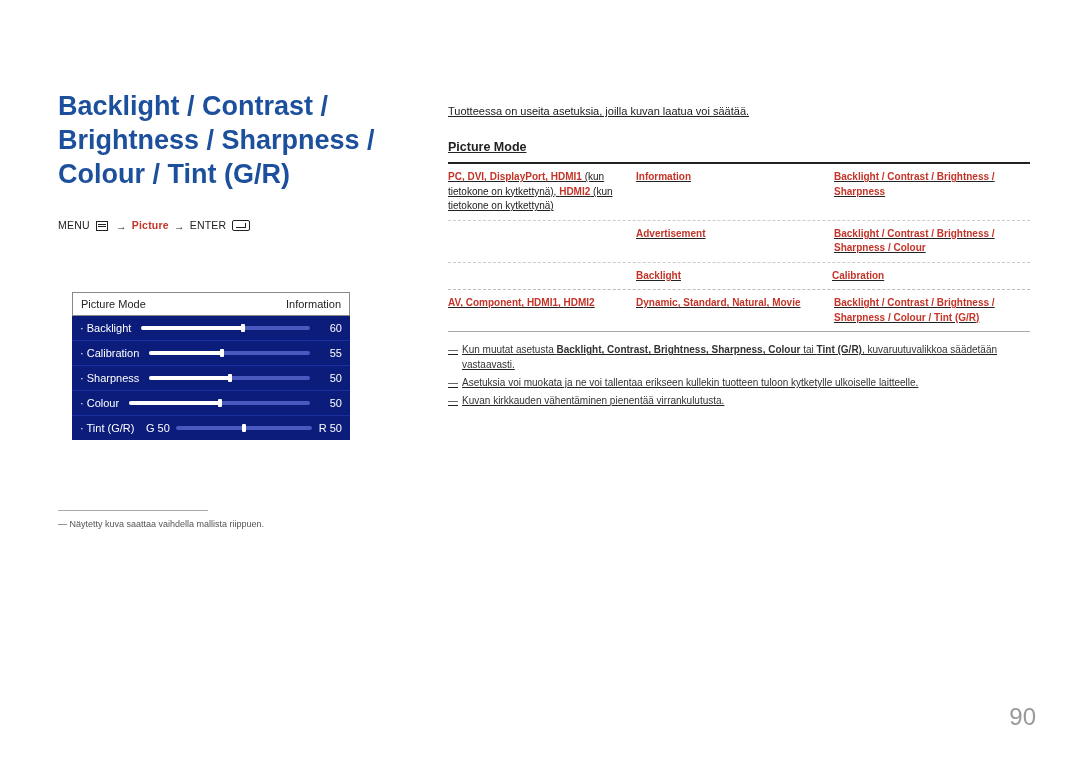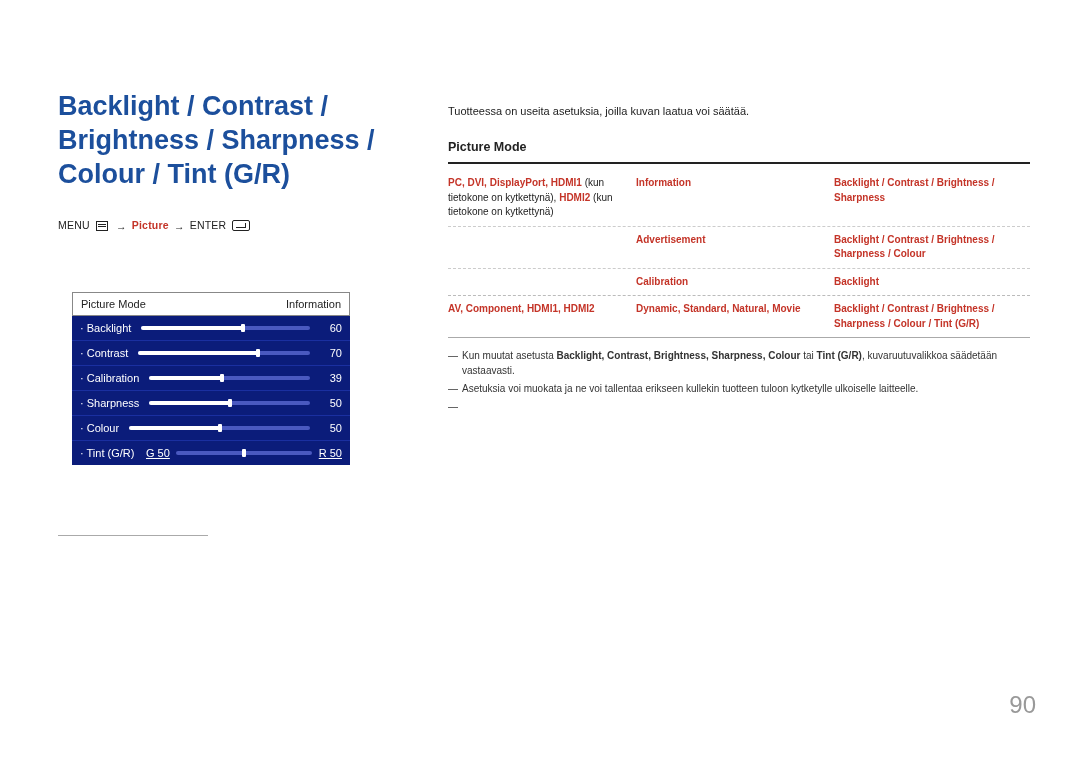--- a/index.html
+++ b/index.html
@@ -24,20 +24,21 @@
     top: 90px;
     width: 360px;
   }
   .right-col {
     position: absolute;
     left: 448px;
     top: 103px;
     width: 582px;
     font-size: 11px;
     line-height: 1.5;
+    text-decoration: underline;
   }
   .accent { color: #c43428; text-align: right; }
   h1.title {
     margin: 0 0 28px 0;
     font-size: 27px;
     font-weight: 600;
     color: #1c4f9c;
     line-height: 1.25;
   }
   .path {
@@ -149,21 +150,21 @@
     display: flex;
     align-items: center;
     background: #0b1c7a;
     border-top: 1px solid #1a2fa0;
     padding: 4px 8px;
     height: 16px;
     font-size: 11px;
     gap: 0;
   }
   .tint-label { flex: 0 0 66px; }
-  .tint-g, .tint-r { flex: 0 0 26px; text-align: left; text-decoration: underline; }
+  .tint-g, .tint-r { flex: 0 0 26px; text-align: left; }
   .tint-slider {
     flex: 1 1 auto;
     height: 4px;
     background: #4a59c0;
     border-radius: 2px;
     margin: 0 4px;
     position: relative;
   }
   .tint-slider .knob {
     position: absolute;
@@ -194,21 +195,20 @@
     font-weight: 700;
     font-size: 12.5px;
     padding-bottom: 6px;
     border-bottom: 2px solid #222;
   }
   .col1 { width: 182px; }
   .col2 { width: 192px; }
   .col3 { flex: 1; }
   .tbl-body {
     border-bottom: 1px solid #aaa;
-    margin-top: 6px;
   }
   .trow {
     display: flex;
     align-items: flex-start;
     font-size: 10px;
     line-height: 1.45;
   }
   .cell { padding: 6px 6px 6px 0; }
   .row-group {
     border-bottom: 1px dashed #bbb;
@@ -225,21 +225,21 @@
     line-height: 1.5;
   }
   .dash {
     flex: 0 0 14px;
     text-align: left;
   }
 
   .page-num {
     position: absolute;
     right: 44px;
-    bottom: 44px;
+    bottom: 32px;
     font-size: 24px;
     color: #999;
     font-weight: 300;
   }
 </style>
 </head>
 <body>
 
 <div class="page">
 
@@ -264,34 +264,26 @@
       <div id="osd-rows">
           <div class="osd-row first">
             <span class="osd-label">·  Backlight</span>
             <div class="slider">
               <div class="fill" style="width: 60%;"></div>
               <div class="knob" style="left: calc(60% - 2px);"></div>
             </div>
             <span class="osd-val">60</span>
           </div>
           <div class="osd-row">
-            <span class="osd-label">·  Contrast</span>
-            <div class="slider">
-              <div class="fill" style="width: 70%;"></div>
-              <div class="knob" style="left: calc(70% - 2px);"></div>
-            </div>
-            <span class="osd-val">70</span>
-          </div>
-          <div class="osd-row">
             <span class="osd-label">·  Calibration</span>
             <div class="slider">
               <div class="fill" style="width: 45%;"></div>
               <div class="knob" style="left: calc(45% - 2px);"></div>
             </div>
-            <span class="osd-val">39</span>
+            <span class="osd-val">55</span>
           </div>
           <div class="osd-row">
             <span class="osd-label">·  Sharpness</span>
             <div class="slider">
               <div class="fill" style="width: 50%;"></div>
               <div class="knob" style="left: calc(50% - 2px);"></div>
             </div>
             <span class="osd-val">50</span>
           </div>
           <div class="osd-row">
@@ -307,20 +299,21 @@
         <span class="tint-label">· <span>Tint (G/R)</span></span>
         <span class="tint-g">G 50</span>
         <div class="tint-slider">
             <span class="knob"></span>
           </div>
         <span class="tint-r" style="text-align:right">R 50</span>
       </div>
     </div>
 
     <div class="left-footnote-line"></div>
+    <div class="left-footnote">―   Näytetty kuva saattaa vaihdella mallista riippuen.</div>
   </div>
 
   <div class="right-col">
     <div class="intro">Tuotteessa on useita asetuksia, joilla kuvan laatua voi säätää.</div>
 
     <div class="thead">
       <div class="col2">Picture Mode</div>
     </div>
 
     <div class="tbl-body">
@@ -333,22 +326,22 @@
           <div class="cell col2 bold-red">Information</div>
           <div class="cell col3 bold-red">Backlight / Contrast / Brightness / Sharpness</div>
         </div>
         <div class="trow sub-border">
           <div class="cell col1"></div>
           <div class="cell col2 bold-red">Advertisement</div>
           <div class="cell col3 bold-red">Backlight / Contrast / Brightness / Sharpness / Colour</div>
         </div>
         <div class="trow sub-border">
           <div class="cell col1"></div>
+          <div class="cell col3 bold-red">Backlight</div>
           <div class="cell col2 bold-red">Calibration</div>
-          <div class="cell col3 bold-red">Backlight</div>
         </div>
       </div>
 
       <div class="row-group">
         <div class="trow">
           <div class="cell col1 bold-red">AV, Component, HDMI1, HDMI2</div>
           <div class="cell col2 bold-red">Dynamic, Standard, Natural, Movie</div>
           <div class="cell col3 bold-red">Backlight / Contrast / Brightness / Sharpness / Colour / Tint (G/R)</div>
         </div>
       </div>
@@ -360,19 +353,20 @@
         <span>
           <span>Kun muutat asetusta </span><b>Backlight, Contrast, Brightness, Sharpness, Colour</b><span>  tai </span><b>Tint (G/R)</b><span>, kuvaruutuvalikkoa säädetään vastaavasti.</span>
         </span>
       </div>
       <div class="bullet">
         <span class="dash">―</span>
         <span>Asetuksia voi muokata ja ne voi tallentaa erikseen kullekin tuotteen tuloon kytketylle ulkoiselle laitteelle.</span>
       </div>
       <div class="bullet">
         <span class="dash">―</span>
+        <span>Kuvan kirkkauden vähentäminen pienentää virrankulutusta.</span>
       </div>
     </div>
 
   </div>
 
   <div class="page-num">90</div>
 </div>
 
 </body></html>

